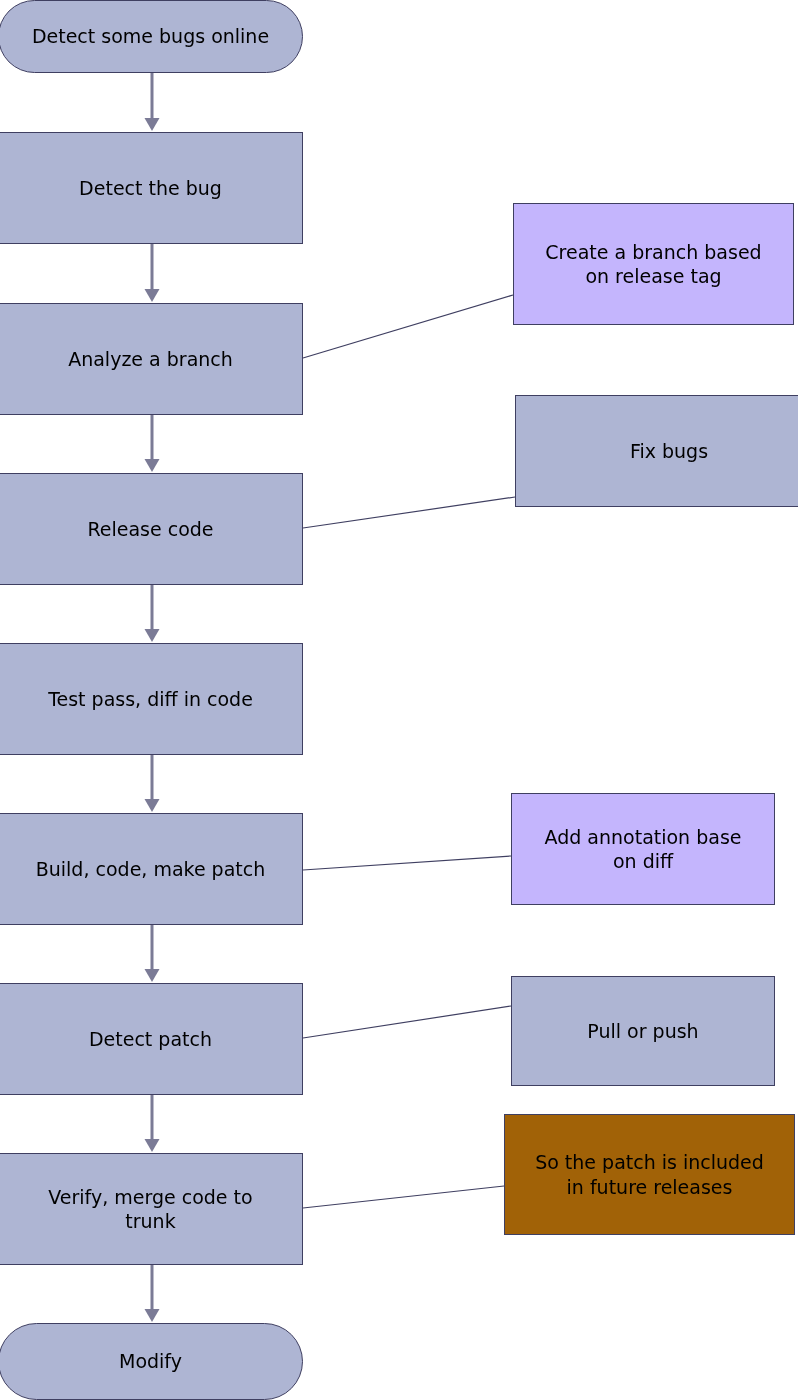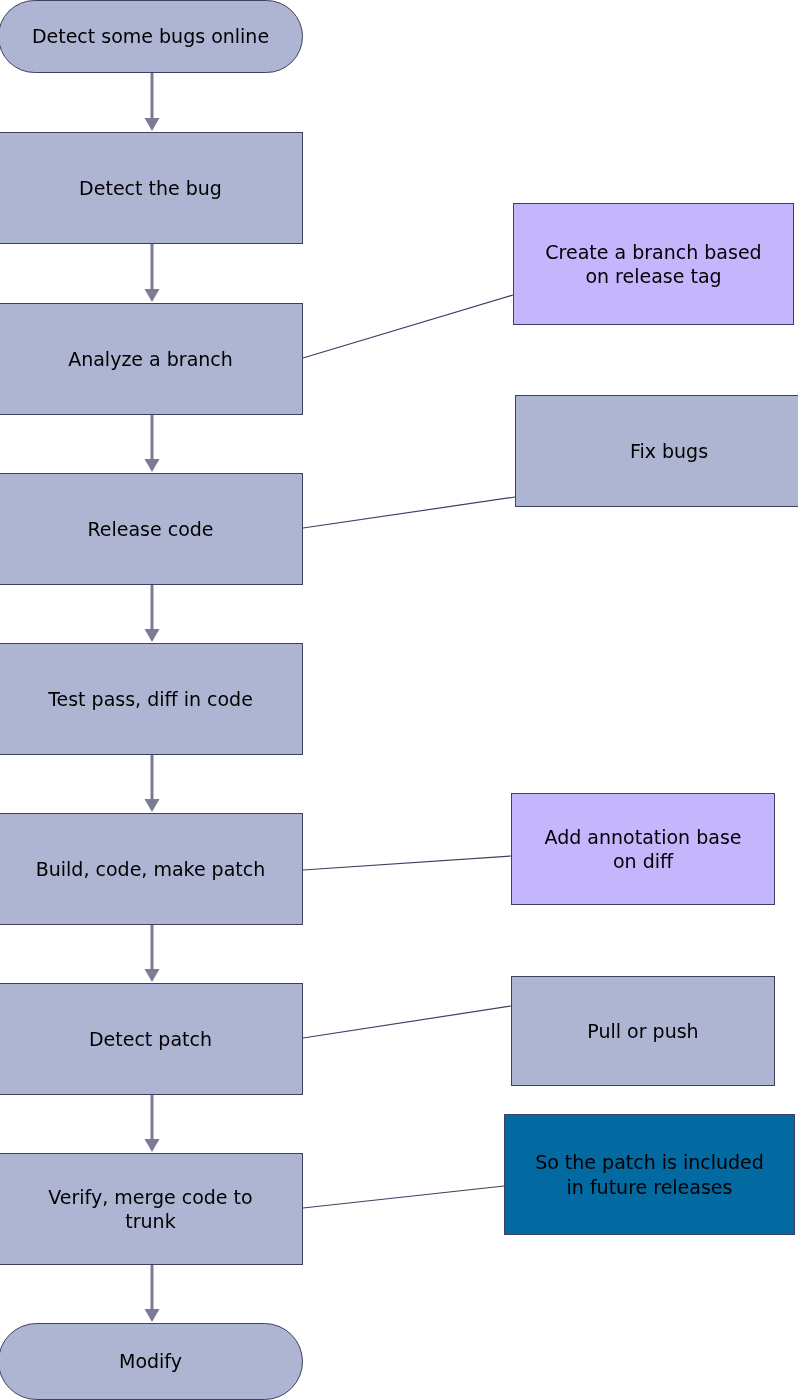--- a/index.html
+++ b/index.html
@@ -104,16 +104,16 @@
       <div class="node process" style="left: -2px; top: 983px; width: 305px; height: 112px; background: rgb(174, 181, 211); border-color: rgb(63, 63, 97); color: rgb(0, 0, 0);"><span class="node-label">Detect patch</span></div>
       <div class="node process" style="left: -2px; top: 1153px; width: 305px; height: 112px; background: rgb(174, 181, 211); border-color: rgb(63, 63, 97); color: rgb(0, 0, 0);"><span class="node-label">Verify,  merge code to
 trunk</span></div>
       <div class="node terminator" style="left: -2px; top: 1323px; width: 305px; height: 77px; background: rgb(174, 181, 211); border-color: rgb(63, 63, 97); color: rgb(0, 0, 0);"><span class="node-label">Modify</span></div>
       <div class="node process" style="left: 513px; top: 203px; width: 281px; height: 122px; background: #c4b5fd; border-color: rgb(63, 63, 97); color: rgb(0, 0, 0);"><span class="node-label">Create a branch based
 on release tag</span></div>
       <div class="node process" style="left: 515px; top: 395px; width: 308px; height: 112px; background: rgb(174, 181, 211); border-color: rgb(63, 63, 97); color: rgb(0, 0, 0);"><span class="node-label">Fix bugs</span></div>
       <div class="node process" style="left: 511px; top: 793px; width: 264px; height: 112px; background: #c4b5fd; border-color: rgb(63, 63, 97); color: rgb(0, 0, 0);"><span class="node-label">Add annotation base
 on diff</span></div>
       <div class="node process" style="left: 511px; top: 931px; width: 264px; height: 110px; background: rgb(174, 181, 211); border-color: rgb(63, 63, 97); color: rgb(0, 0, 0); margin-top: 45px;"><span class="node-label">Pull or push</span></div>
-      <div class="node process" style="left: 504px; top: 1114px; width: 291px; height: 121px; background: #0369a1; border-color: rgb(63, 63, 97); color: rgb(0, 0, 0);"><span class="node-label">So the patch is included
+      <div class="node process" style="left: 504px; top: 1114px; width: 291px; height: 121px; background: #a16207; border-color: rgb(63, 63, 97); color: rgb(0, 0, 0);"><span class="node-label">So the patch is included
 in future releases</span></div>
     </div>
 </div>
 
 </body></html>

